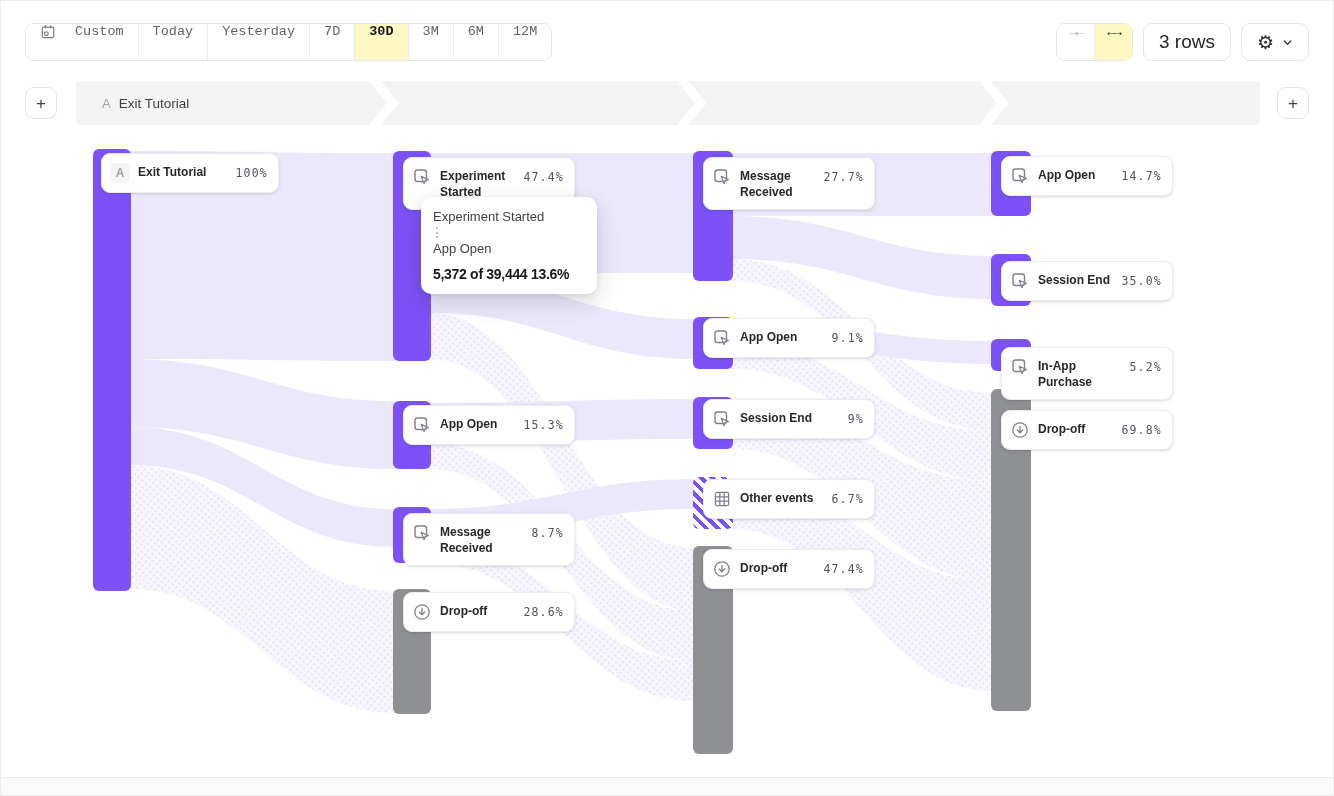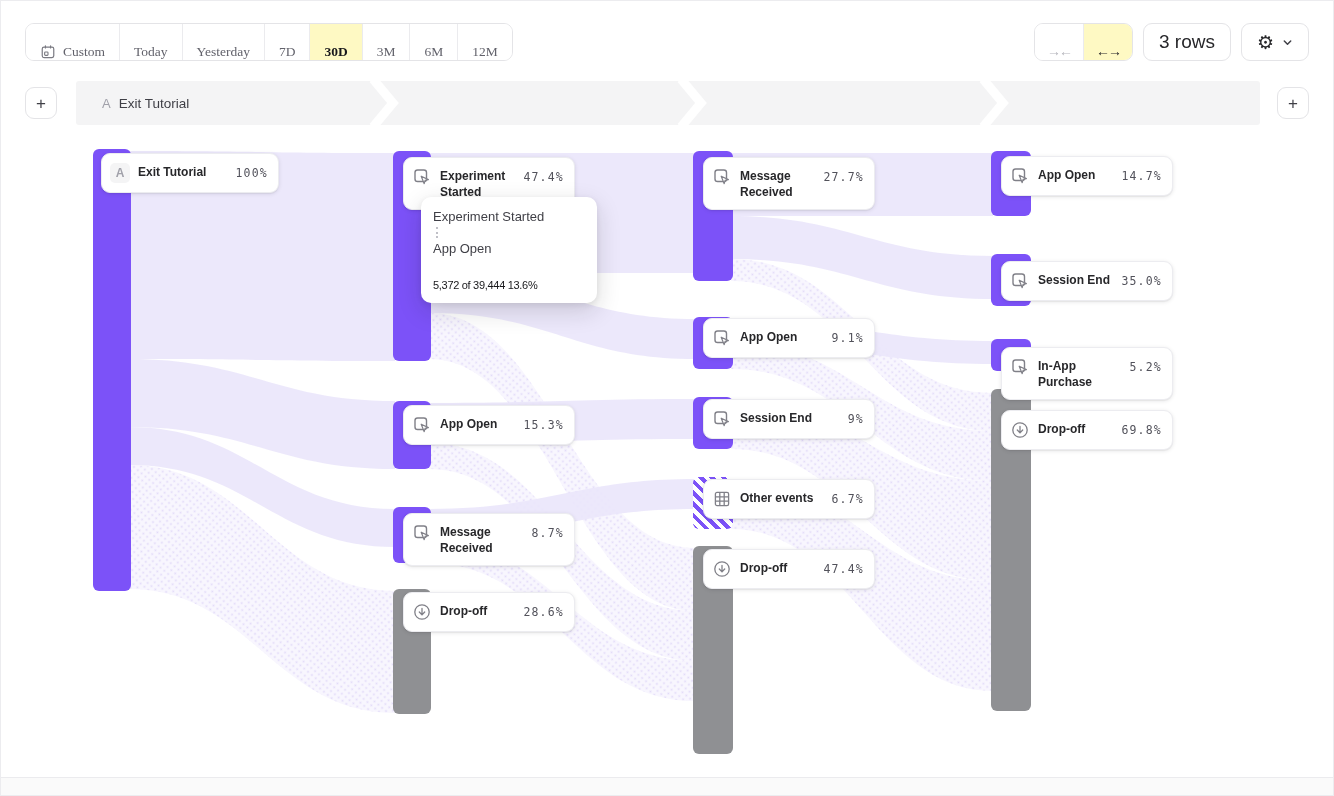--- a/index.html
+++ b/index.html
@@ -6,22 +6,22 @@
   body { width:1334px; height:796px; overflow:hidden;
          font-family:"Liberation Sans", sans-serif; color:#27272a; }
   .app { position:relative; width:1334px; height:796px; background:#fff;
          border:1px solid #ececef; box-sizing:border-box; }
 
   
   .toolbar { position:absolute; left:24px; right:24px; top:22px; height:38px;
              display:flex; justify-content:space-between; align-items:center; }
   .seg-group { display:inline-flex; border:1px solid #e4e4e7; border-radius:9px;
                background:#fff; overflow:hidden; height:38px; box-sizing:border-box; }
-  .seg { display:flex; align-items:flex-end; gap:7px; padding:0 14px; border:none;
-         background:#fff; border-right:1px solid #ebebee; font-family:Liberation Serif, serif;
+  .seg { display:flex; align-items:flex-start; gap:19px; padding:0 14px; border:none;
+         background:#fff; border-right:1px solid #ebebee; font-family:Liberation Mono, monospace;
          font-size:13.5px; color:#62626b; cursor:pointer; }
   .seg:last-child { border-right:none; }
   .seg.active { background:#fef9c3; color:#18181b; font-weight:bold; }
   .toolbar-right { display:flex; align-items:center; gap:10px; }
   .btn { display:flex; align-items:center; gap:8px; height:38px; padding:0 15px;
          border:1px solid #e4e4e7; border-radius:9px; background:#fff;
          font-family:inherit; font-size:13.5px; color:#27272a; cursor:pointer;
          box-sizing:border-box; }
   .btn .lbl { font-weight:bold; font-size:13px; }
   .btn .lbl-plain { font-size:19px; }
@@ -67,21 +67,21 @@
                 font-size:11.5px; letter-spacing:1.2px; color:#52525b;
                 white-space:nowrap; padding-top:3px; }
 
   
   .tooltip { position:absolute; left:420px; top:196px; width:152px; z-index:6;
              background:#fff; border-radius:10px; padding:12px;
              box-shadow:0 8px 24px rgba(24,24,27,.16), 0 2px 6px rgba(24,24,27,.08); }
   .t-event { font-size:13px; color:#3f3f46; }
   .t-connector { width:0; height:11px; border-left:2px dotted #c0c0c7;
                  margin:3px 0 3px 3px; }
-  .t-stat { margin-top:23px; font-size:11px; font-weight:normal; color:#18181b;
+  .t-stat { margin-top:10px; font-size:14px; font-weight:bold; color:#18181b;
             letter-spacing:-0.3px; white-space:nowrap; }
 
   .footer { position:absolute; left:0; right:0; bottom:0; height:17px;
             background:#fafafa; border-top:1px solid #ebebee; }
 
   svg.icon { display:block; }
 </style>
 </head>
 <body>
 

